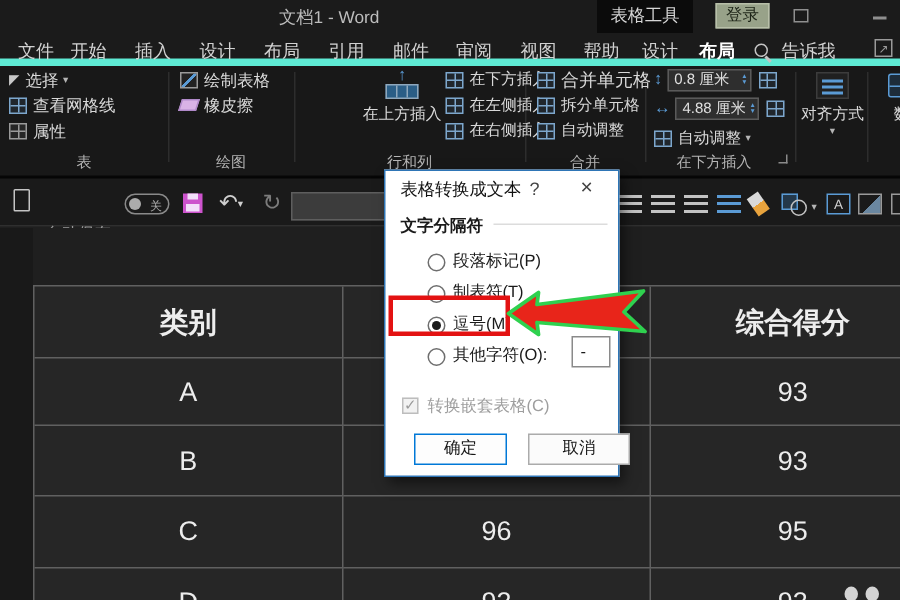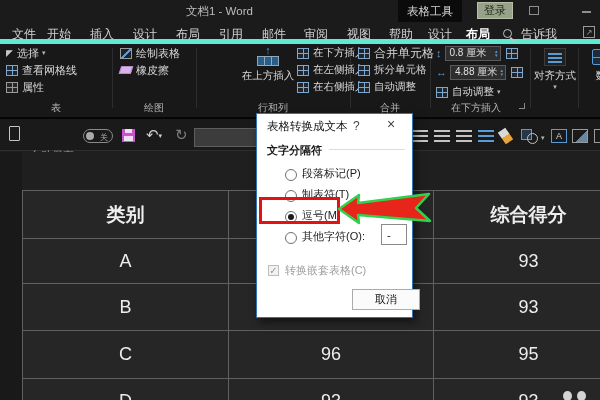--- a/index.html
+++ b/index.html
@@ -332,18 +332,19 @@
   </div>
 
   <div class="hl-rect"></div>
   <input class="other-input" value="-" style="">
 
   <div class="chk-row">
     <span class="chk">✓</span>
     <span class="chk-lbl">转换嵌套表格(C)</span>
   </div>
 
+  <div class="btn btn-ok">确定</div>
   <div class="btn btn-cancel">取消</div>
 </div>
 
 <svg class="abs callout-arrow" width="98" height="38" viewBox="0 0 98 38">
   <polygon points="3,19 23,5 22,13 93,4 80,18 94,31 22,25 23,33" fill="#e8251a" stroke="#2fd14f" stroke-width="2.5" stroke-linejoin="round"></polygon>
 </svg>
 
 </body></html>

